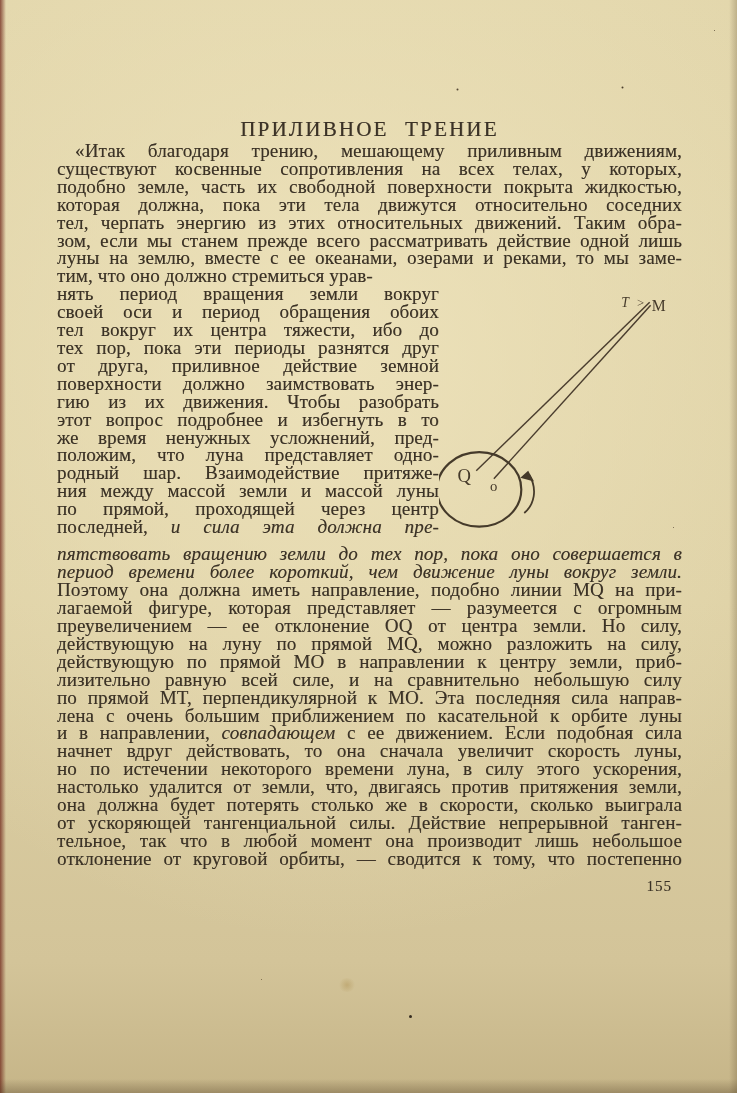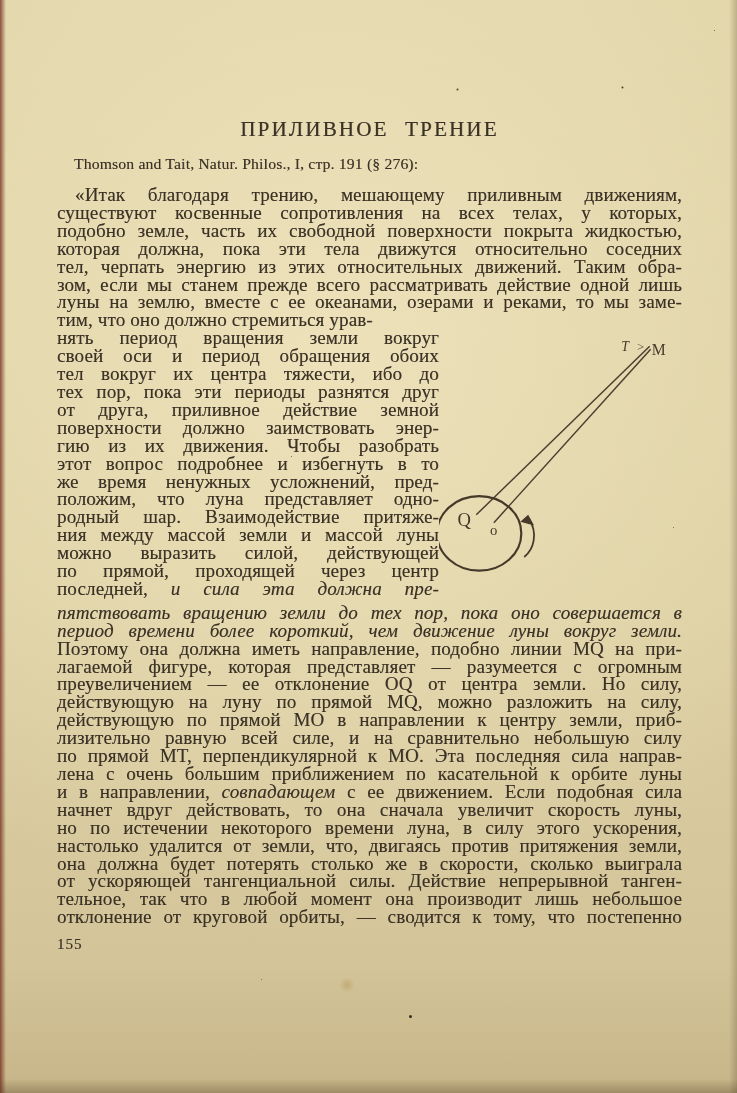--- a/index.html
+++ b/index.html
@@ -50,39 +50,38 @@
   .it{font-style:italic;}
   .indent{padding-left:18px;}
 
   .wrap-row{display:flex;align-items:flex-start;}
   .narrow-col{width:382px;flex:0 0 382px;}
   .figure-wrap{flex:1 1 auto;margin-top:20px;position:relative;}
   .figure-wrap svg{display:block;}
   .fig-letter{font-family:"Liberation Serif","DejaVu Serif",serif;fill:#453a2a;}
 
   .block3{margin-top:6px;}
-  .page-number{margin-top:10px;padding-right:10px;
+  .page-number{margin-top:10px;text-align:right;padding-right:10px;
     font-size:15px;letter-spacing:1px;
     text-shadow:.3px .3px .4px rgba(59,50,38,.45);}
 </style>
 </head>
 <body>
 
 <div class="page">
   <div class="edge-left"></div>
   <div class="edge-right"></div>
   <div class="edge-bottom"></div>
   <div class="specks"></div>
   <div class="stain"></div>
 
   <div class="content">
 
     <h1 class="title">ПРИЛИВНОЕ ТРЕНИЕ</h1>
 
-    <p class="citation">Thomson and Tait, Natur. Philos., I, стр. 191 (§ 276):</p>
 
     <div class="textblock">
         <div class="line"><span class="indent">«Итак благодаря трению, мешающему приливным движениям,</span></div>
         <div class="line"><span>существуют косвенные сопротивления на всех телах, у которых,</span></div>
         <div class="line"><span>подобно земле, часть их свободной поверхности покрыта жидкостью,</span></div>
         <div class="line"><span>которая должна, пока эти тела движутся относительно соседних</span></div>
         <div class="line"><span>тел, черпать энергию из этих относительных движений. Таким обра-</span></div>
         <div class="line"><span>зом, если мы станем прежде всего рассматривать действие одной лишь</span></div>
         <div class="line"><span>луны на землю, вместе с ее океанами, озерами и реками, то мы заме-</span></div>
       </div>
@@ -95,21 +94,20 @@
           <div class="line"><span>тел вокруг их центра тяжести, ибо до</span></div>
           <div class="line"><span>тех пор, пока эти периоды разнятся друг</span></div>
           <div class="line"><span>от друга, приливное действие земной</span></div>
           <div class="line"><span>поверхности должно заимствовать энер-</span></div>
           <div class="line"><span>гию из их движения. Чтобы разобрать</span></div>
           <div class="line"><span>этот вопрос подробнее и избегнуть в то</span></div>
           <div class="line"><span>же время ненужных усложнений, пред-</span></div>
           <div class="line"><span>положим, что луна представляет одно-</span></div>
           <div class="line"><span>родный шар. Взаимодействие притяже-</span></div>
           <div class="line"><span>ния между массой земли и массой луны</span></div>
-          <div class="line"><span>можно выразить силой, действующей</span></div>
           <div class="line"><span>по прямой, проходящей через центр</span></div>
           <div class="line"><span>последней, </span><span class="it">и сила эта должна пре-</span></div>
         </div>
 
       <div class="figure-wrap">
         <svg width="243" height="252" viewBox="0 0 248 252">
 
           <line x1="215" y1="13" x2="38" y2="185" stroke="#4a3d2e" stroke-width="1.5"></line>
           <line x1="216" y1="16" x2="56" y2="193" stroke="#4a3d2e" stroke-width="1.5"></line>
 

